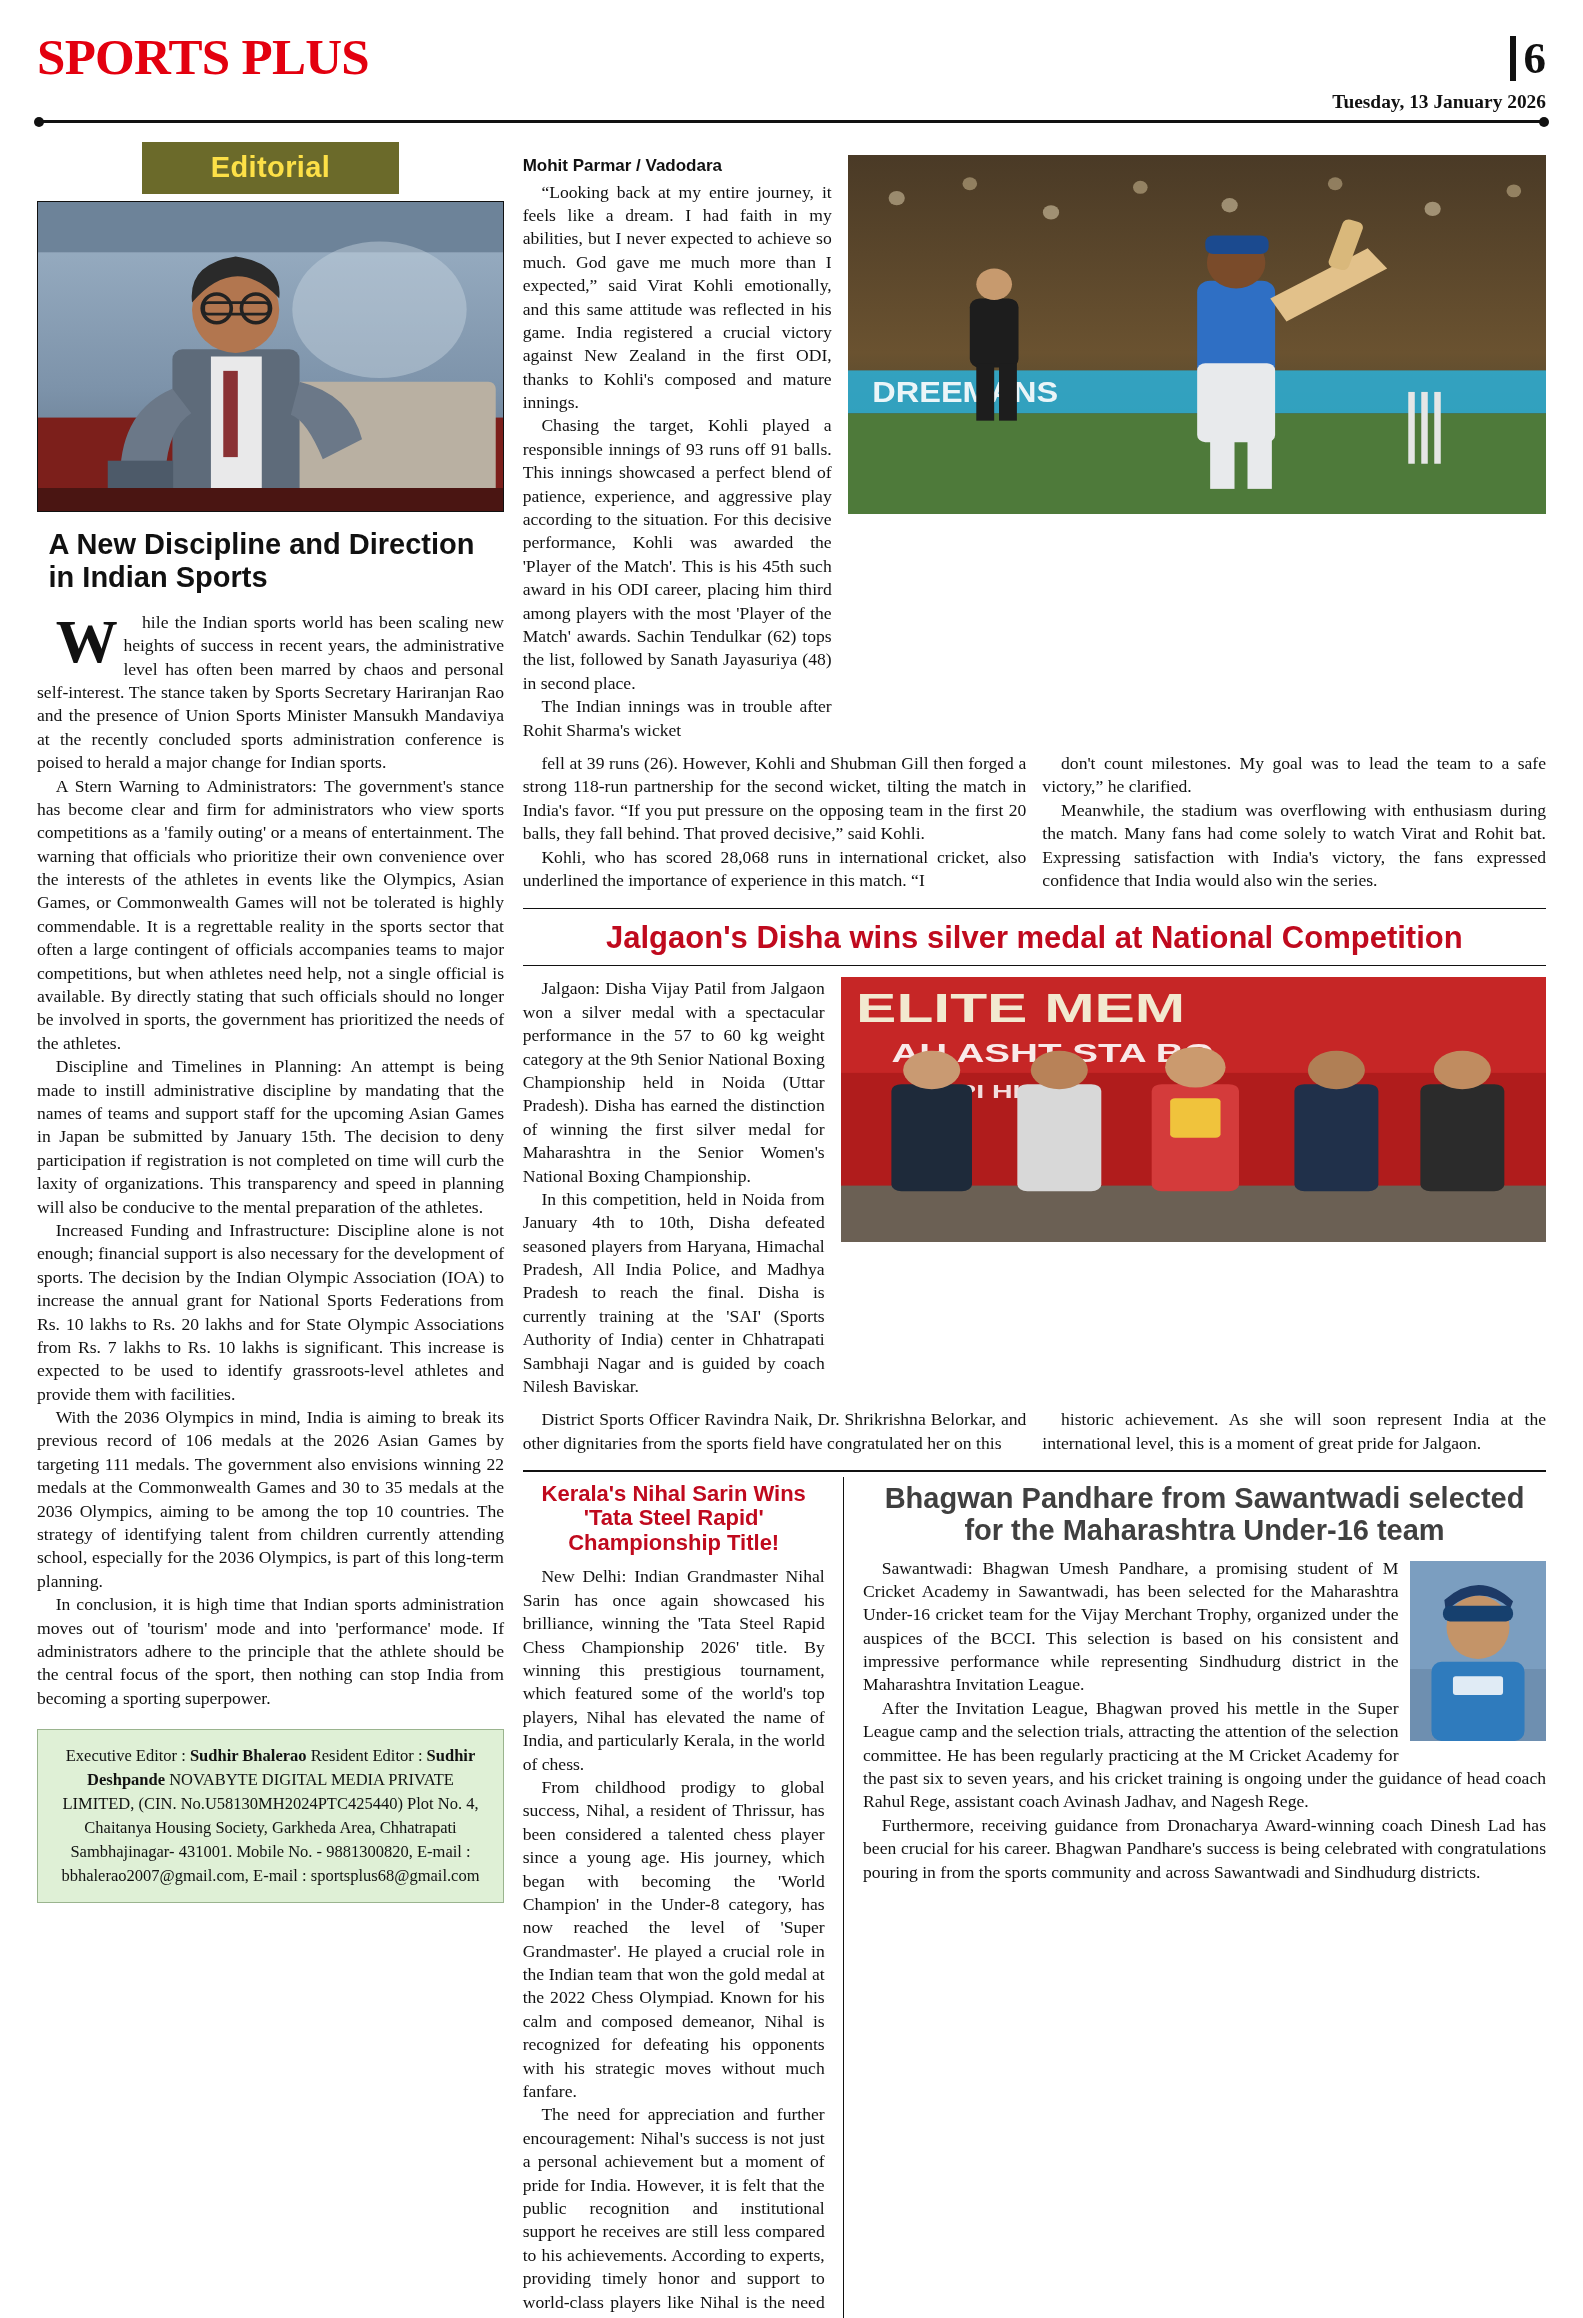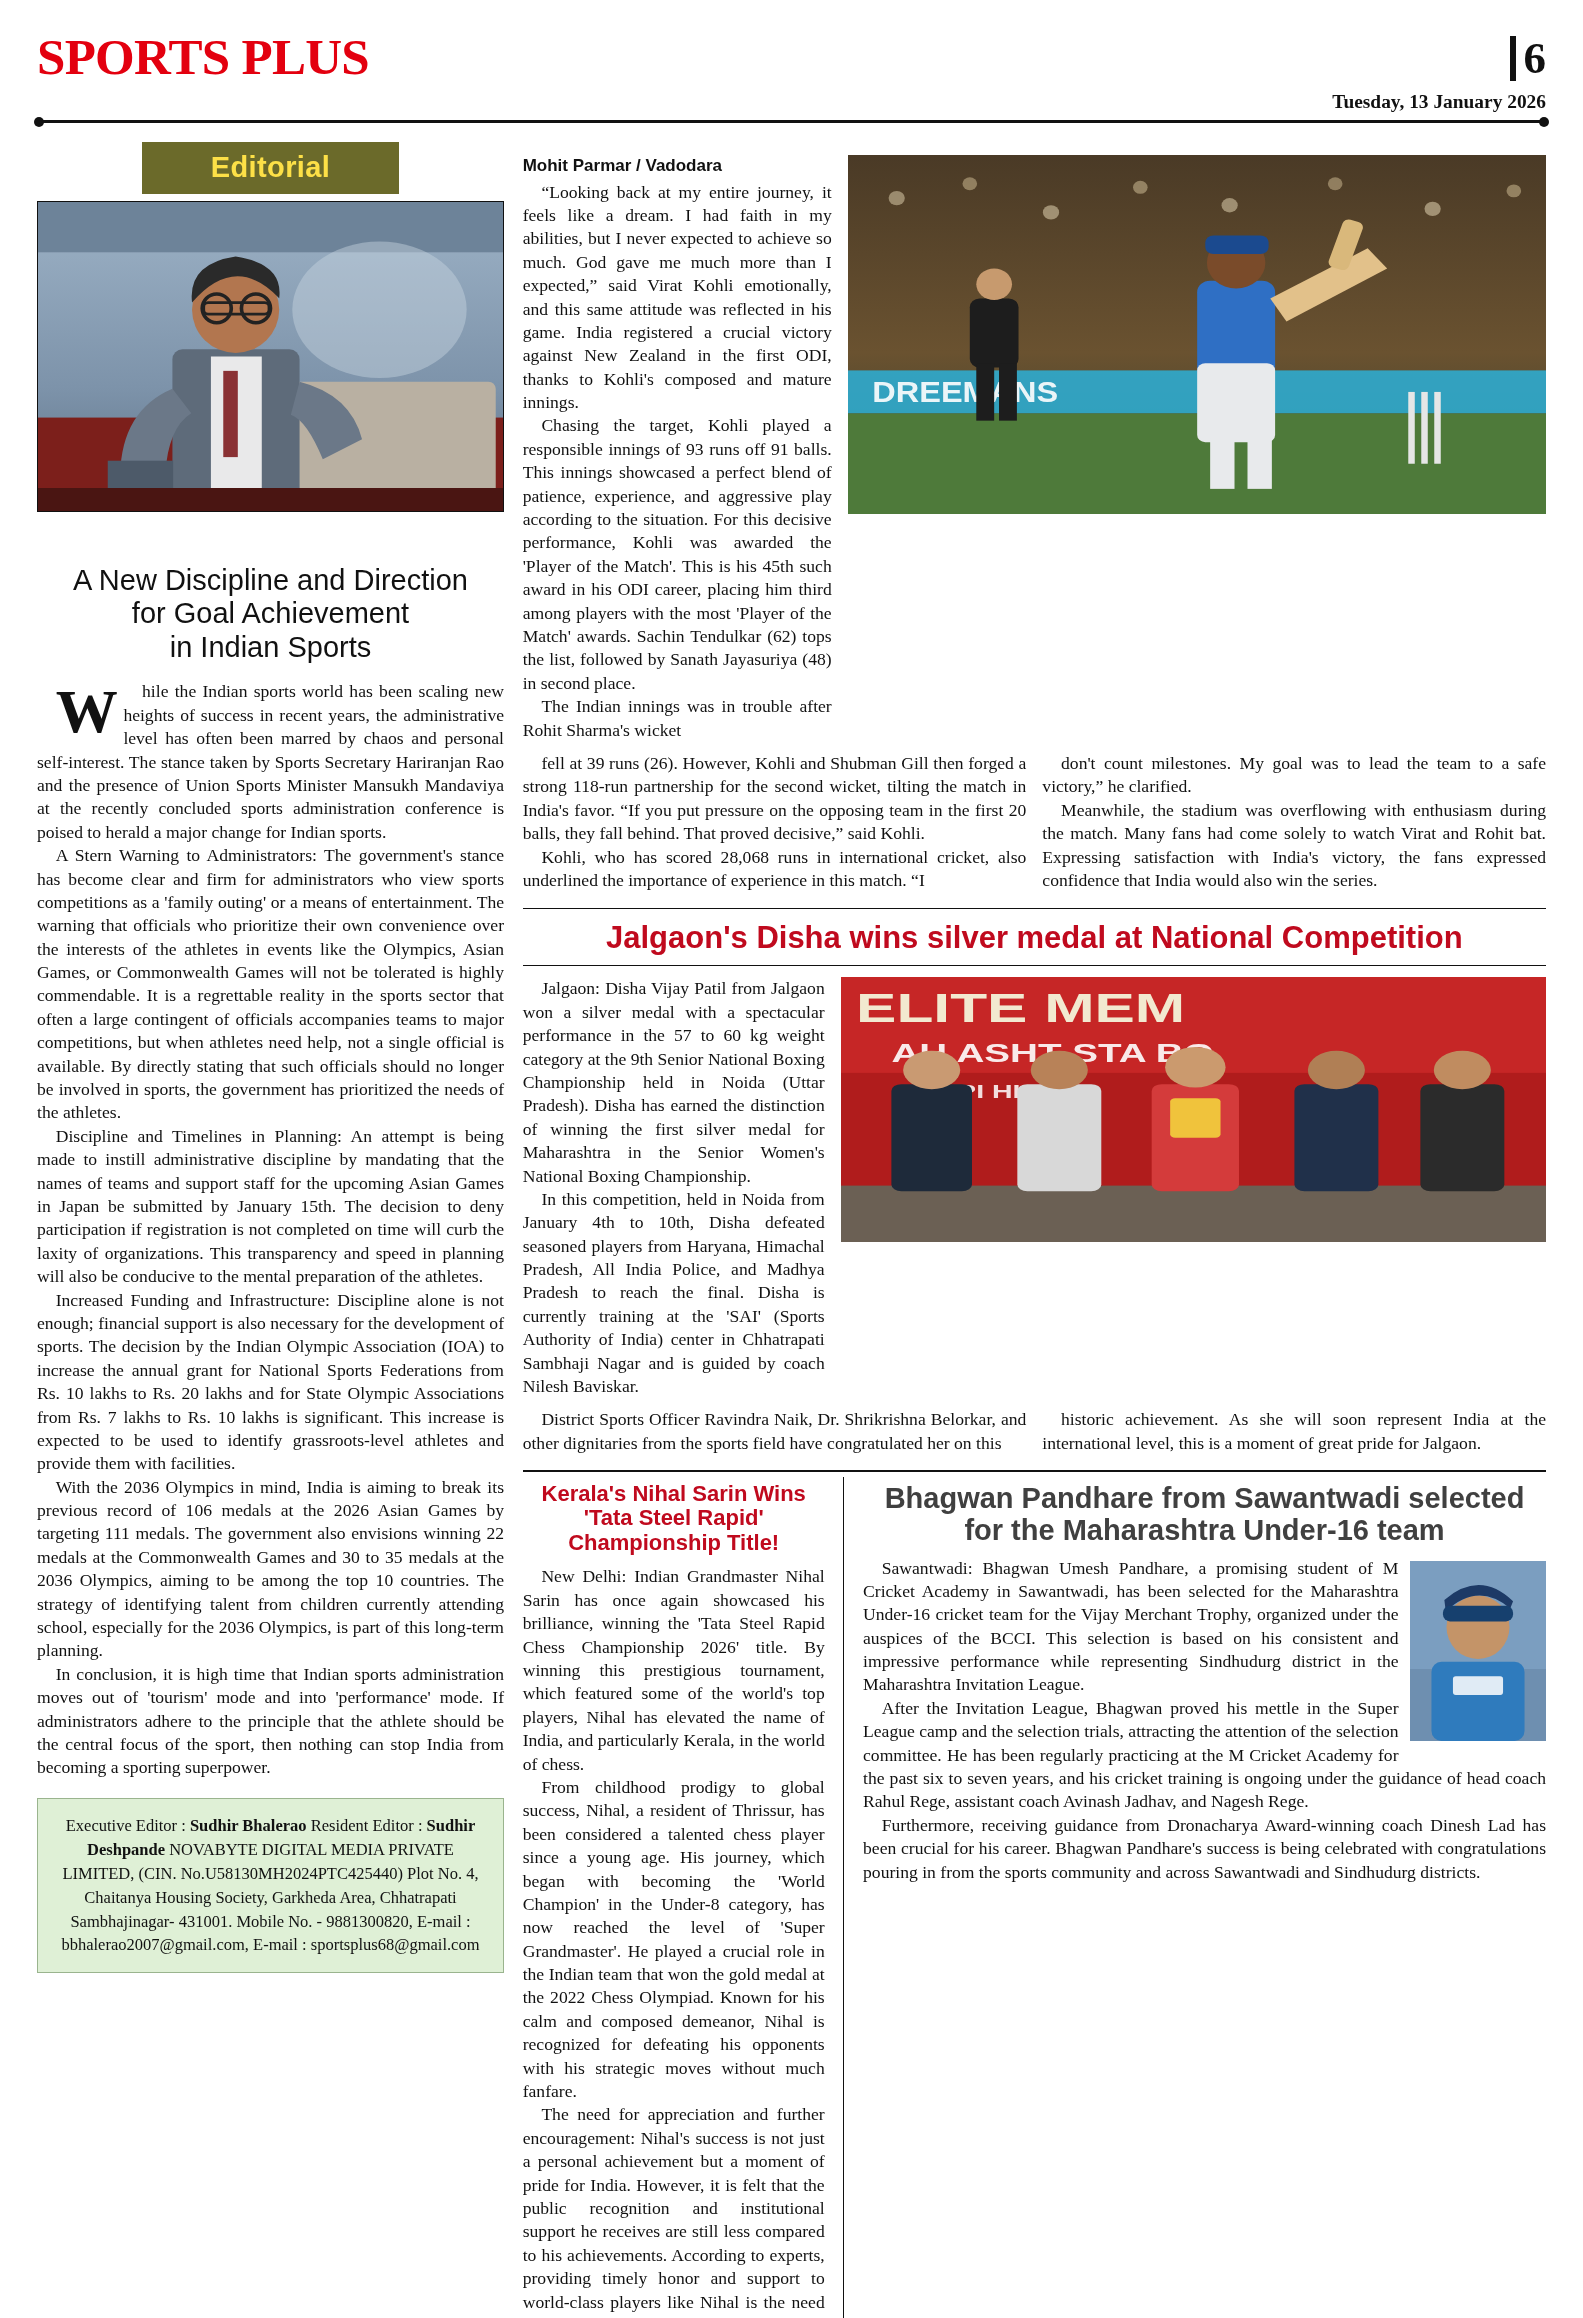--- a/index.html
+++ b/index.html
@@ -23,21 +23,21 @@
   .content{display:flex;gap:18.7px;margin-top:18.7px;}
   .col-left{width:467px;flex:0 0 467px;}
   .col-right{flex:1;}
 
   
   .editorial-badge{margin:0 auto 7.2px auto;width:257px;background:#6b6a2a;color:#fde047;text-align:center;font-family:"Liberation Sans",sans-serif;font-weight:bold;font-size:29px;padding:8.6px 0 10px 0;letter-spacing:0.4px;}
 
   .edit-box{border:1.4px solid #111;padding:0;}
   .edit-photo{width:100%;height:309px;position:relative;overflow:hidden;background:linear-gradient(180deg,#b9c6d6 0%,#8ea2b8 40%,#6f8296 100%);}
 
-  .edit-head{font-family:"Liberation Sans",sans-serif;font-weight:normal;font-size:29px;line-height:1.16;text-align:center;padding:16px 11.5px 5.7px 11.5px;margin-top:36px;}
+  .edit-head{font-family:"Liberation Sans",sans-serif;font-weight:bold;font-size:29px;line-height:1.16;padding:16px 11.5px 5.7px 11.5px;}
 
   .body-col{font-size:17.6px;line-height:1.33;text-align:justify;}
   .body-col p{margin:0;text-indent:18.7px;}
   .dropcap-p{text-indent:0;}
   .dropcap{float:left;font-size:62px;line-height:0.76;font-weight:bold;padding:7.2px 5.7px 0 0;font-family:"Liberation Serif",serif;}
 
   .editor-note{margin-top:18.7px;border:0.7px solid #9ab48e;background:#dff0d6;padding:14.4px 16px;text-align:center;font-size:16.5px;line-height:1.45;}
 
   
   .lead-banner{background:#2aa8e0;padding:11.5px 17px 16px 17px;}
@@ -124,21 +124,20 @@
             <path d="M185 260 q-70 30 -72 120 l62 0 q4 -66 36 -86z" fill="#6b7888"></path>
             <path d="M360 250 q70 18 86 80 l-54 28 q-22 -54 -44 -62z" fill="#6b7888"></path>
             <rect x="96" y="360" width="90" height="70" fill="#4d5a69"></rect>
             <rect x="0" y="398" width="640" height="32" fill="#4a1512"></rect>
           </svg>
         </div>
       </div>
 
       <div class="edit-head">
           <div>A New Discipline and Direction</div>
-          <div>for Goal Achievement</div>
           <div>in Indian Sports</div>
         </div>
 
       <div class="body-col" style="margin-top:10px;">
         <p class="dropcap-p"><span class="dropcap">W</span><span>hile the Indian sports world has been scaling new heights of success in recent years, the administrative level has often been marred by chaos and personal self-interest. The stance taken by Sports Secretary Hariranjan Rao and the presence of Union Sports Minister Mansukh Mandaviya at the recently concluded sports administration conference is poised to herald a major change for Indian sports.</span></p>
         <p>A Stern Warning to Administrators: The government's stance has become clear and firm for administrators who view sports competitions as a 'family outing' or a means of entertainment. The warning that officials who prioritize their own convenience over the interests of the athletes in events like the Olympics, Asian Games, or Commonwealth Games will not be tolerated is highly commendable. It is a regrettable reality in the sports sector that often a large contingent of officials accompanies teams to major competitions, but when athletes need help, not a single official is available. By directly stating that such officials should no longer be involved in sports, the government has prioritized the needs of the athletes.</p>
         <p>Discipline and Timelines in Planning: An attempt is being made to instill administrative discipline by mandating that the names of teams and support staff for the upcoming Asian Games in Japan be submitted by January 15th. The decision to deny participation if registration is not completed on time will curb the laxity of organizations. This transparency and speed in planning will also be conducive to the mental preparation of the athletes.</p>
         <p>Increased Funding and Infrastructure: Discipline alone is not enough; financial support is also necessary for the development of sports. The decision by the Indian Olympic Association (IOA) to increase the annual grant for National Sports Federations from Rs. 10 lakhs to Rs. 20 lakhs and for State Olympic Associations from Rs. 7 lakhs to Rs. 10 lakhs is significant. This increase is expected to be used to identify grassroots-level athletes and provide them with facilities.</p>
         <p>With the 2036 Olympics in mind, India is aiming to break its previous record of 106 medals at the 2026 Asian Games by targeting 111 medals. The government also envisions winning 22 medals at the Commonwealth Games and 30 to 35 medals at the 2036 Olympics, aiming to be among the top 10 countries. The strategy of identifying talent from children currently attending school, especially for the 2036 Olympics, is part of this long-term planning.</p>
         <p>In conclusion, it is high time that Indian sports administration moves out of 'tourism' mode and into 'performance' mode. If administrators adhere to the principle that the athlete should be the central focus of the sport, then nothing can stop India from becoming a sporting superpower.</p>

